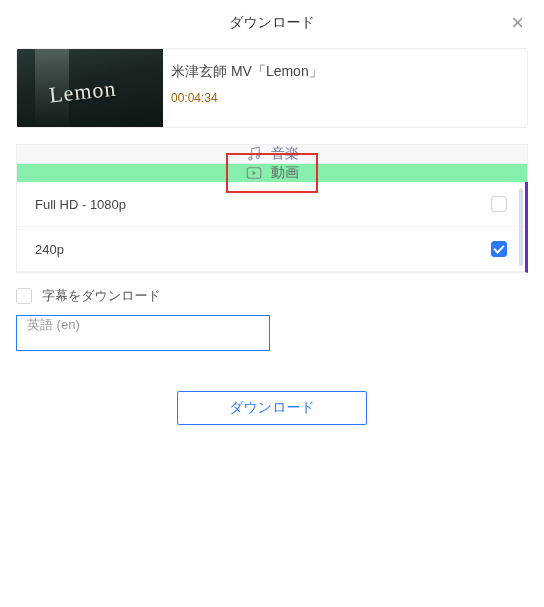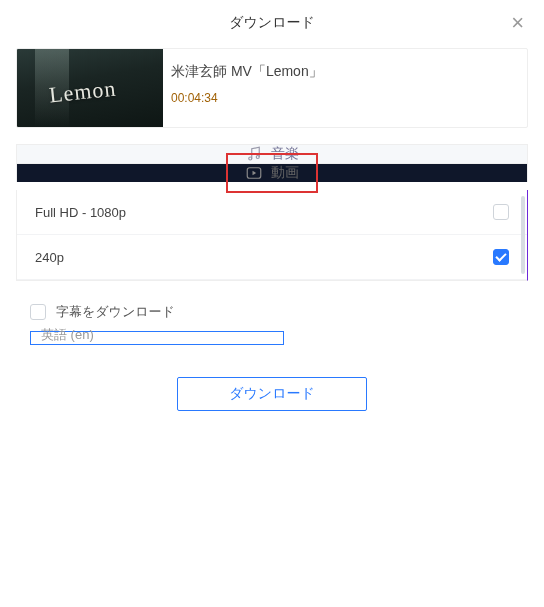--- a/index.html
+++ b/index.html
@@ -90,43 +90,43 @@
     gap: 8px;
     font-size: 14px;
     cursor: pointer;
   }
   .tab.inactive {
     background: #f6f8fa;
     color: #779;
     border-bottom: 1px solid #eee;
   }
   .tab.active {
-    background: #0f172a;
+    background: #86efac;
     color: #666;
     align-items: center;
   }
   .tab-highlight {
     position: relative;
   }
   .tab-highlight::after {
     content: "";
     position: absolute;
     left: 50%;
     top: 50%;
     transform: translate(-50%, -50%);
     width: 88px;
     height: 36px;
     border: 2px solid #d33;
     pointer-events: none;
   }
   .tab svg { width: 18px; height: 18px; }
   .list-wrap {
-    margin: 8px 16px;
+    margin: 0 16px;
     border-left: 1px solid #eee;
-    border-right: 1px solid #6d28d9;
+    border-right: 3px solid #6d28d9;
     border-bottom: 1px solid #eee;
     position: relative;
   }
   .scroll-ind{
     position:absolute;right:2px;top:6px;bottom:6px;width:4px;
     background:#d8dde3;border-radius:2px;
   }
   .row {
     display: flex;
     align-items: center;
@@ -156,40 +156,40 @@
     position: absolute;
     left: 4px;
     top: 1px;
     width: 4px;
     height: 8px;
     border: solid #fff;
     border-width: 0 2px 2px 0;
     transform: rotate(45deg);
   }
   .options {
-    padding: 14px 16px 0 30px;
+    padding: 14px 16px 0 16px;
   }
   .opt-row {
     display: flex;
     align-items: center;
     gap: 10px;
     font-size: 13px;
     color: #555;
     margin-bottom: 10px;
   }
   .lang-select {
     width: 254px;
-    height: 14px;
+    height: 36px;
     border: 1px solid #2979ff;
     padding: 0 10px;
     font-size: 13px;
     color: #999;
-    display:flex;align-items:flex-end;
+    display:flex;align-items:flex-start;
     cursor:pointer;
-    margin-bottom:18px;
+    margin-bottom:26px;
   }
   .footer {
     display: flex;
     justify-content: center;
     padding: 14px 0 18px;
   }
   .dl-btn {
     width: 190px;
     height: 34px;
     border: 1px solid #2979ff;

